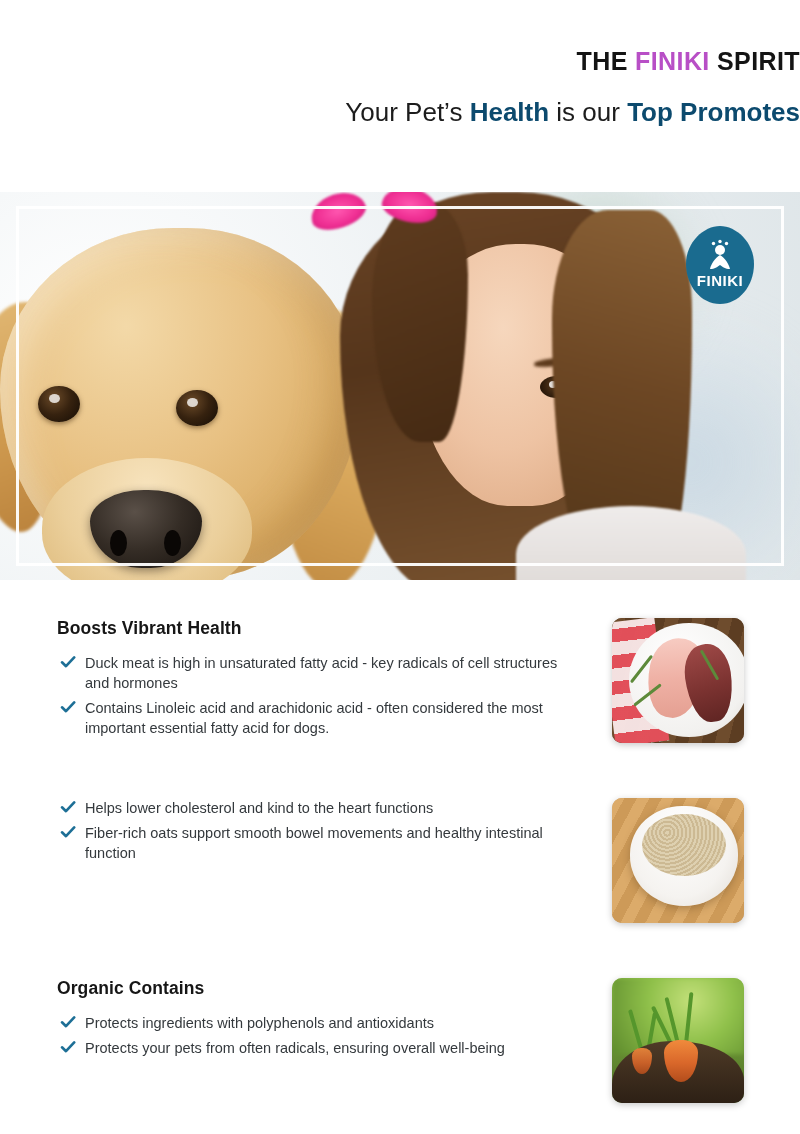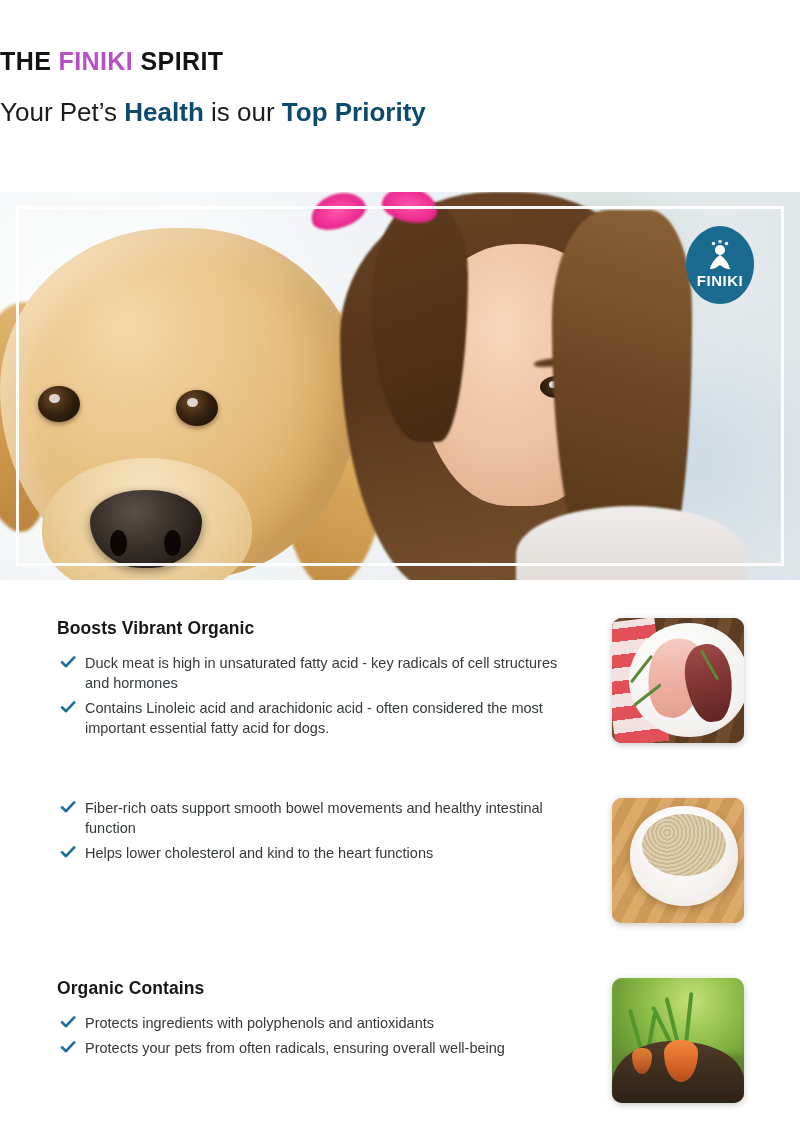--- a/index.html
+++ b/index.html
@@ -21,21 +21,21 @@
     background: #ffffff;
   }
 
   
   .header-block {
     position: absolute;
     top: 0; left: 0;
     width: 800px;
     height: 192px;
     background: #ffffff;
-    text-align: left;
+    text-align: right;
   }
 
   .title-main {
     position: absolute;
     top: 48px; left: 0;
     width: 800px;
     font-size: 25px;
     font-weight: 700;
     letter-spacing: 0.4px;
     color: #141414;
@@ -431,21 +431,21 @@
 </head>
 <body>
 
 <div class="page">
 
   <div class="header-block">
     <div class="title-main">
       <span>THE </span><span class="accent">FINIKI</span><span> SPIRIT</span>
     </div>
     <div class="title-sub">
-      <span>Your Pet’s </span><span class="accent">Health</span><span> is our </span><span class="accent">Top Priority</span>
+      <span>Your Pet’s </span><span class="accent">Health</span><span> is our </span><span class="accent">Top Promotes</span>
     </div>
   </div>
 
   <div class="hero">
     <div class="hero-photo">
       <div class="hero-bg"></div>
       <div class="hero-bg-green"></div>
       <div class="hero-bg-blue"></div>
 
       <div class="dog">
@@ -492,21 +492,21 @@
         <text x="38" y="62" text-anchor="middle" font-family="Liberation Sans, sans-serif" font-size="15" font-weight="700" fill="#ffffff" letter-spacing="0.5">FINIKI</text>
       </svg>
     </div>
     <div class="hero-frame"></div>
   </div>
 
   <div class="features">
 
     <div class="feature feature-0">
       <div class="feature-text">
-        <div class="feature-title">Boosts Vibrant Organic</div>
+        <div class="feature-title">Boosts Vibrant Health</div>
         <ul class="bullets">
           <li class="bullet">
             <svg class="check-icon" viewBox="0 0 16 16">
               <path d="M2 8.3 L6 12.2 L14.2 3.4" stroke="#1d6f96" stroke-width="2.6" fill="none" stroke-linecap="round" stroke-linejoin="round"></path>
             </svg>
             <span>Duck meat is high in unsaturated fatty acid - key radicals of cell structures and hormones</span>
           </li>
           <li class="bullet">
             <svg class="check-icon" viewBox="0 0 16 16">
               <path d="M2 8.3 L6 12.2 L14.2 3.4" stroke="#1d6f96" stroke-width="2.6" fill="none" stroke-linecap="round" stroke-linejoin="round"></path>
@@ -529,27 +529,27 @@
       </div>
     </div>
 
     <div class="feature feature-1">
       <div class="feature-text">
         <ul class="bullets">
           <li class="bullet">
             <svg class="check-icon" viewBox="0 0 16 16">
               <path d="M2 8.3 L6 12.2 L14.2 3.4" stroke="#1d6f96" stroke-width="2.6" fill="none" stroke-linecap="round" stroke-linejoin="round"></path>
             </svg>
-            <span>Fiber-rich oats support smooth bowel movements and healthy intestinal function</span>
+            <span>Helps lower cholesterol and kind to the heart functions</span>
           </li>
           <li class="bullet">
             <svg class="check-icon" viewBox="0 0 16 16">
               <path d="M2 8.3 L6 12.2 L14.2 3.4" stroke="#1d6f96" stroke-width="2.6" fill="none" stroke-linecap="round" stroke-linejoin="round"></path>
             </svg>
-            <span>Helps lower cholesterol and kind to the heart functions</span>
+            <span>Fiber-rich oats support smooth bowel movements and healthy intestinal function</span>
           </li>
         </ul>
       </div>
       <div class="feature-thumb">
         <div class="ph ph-oats">
           <div class="wood"></div>
           <div class="bowl"></div>
           <div class="oats"></div>
         </div>
       </div>

